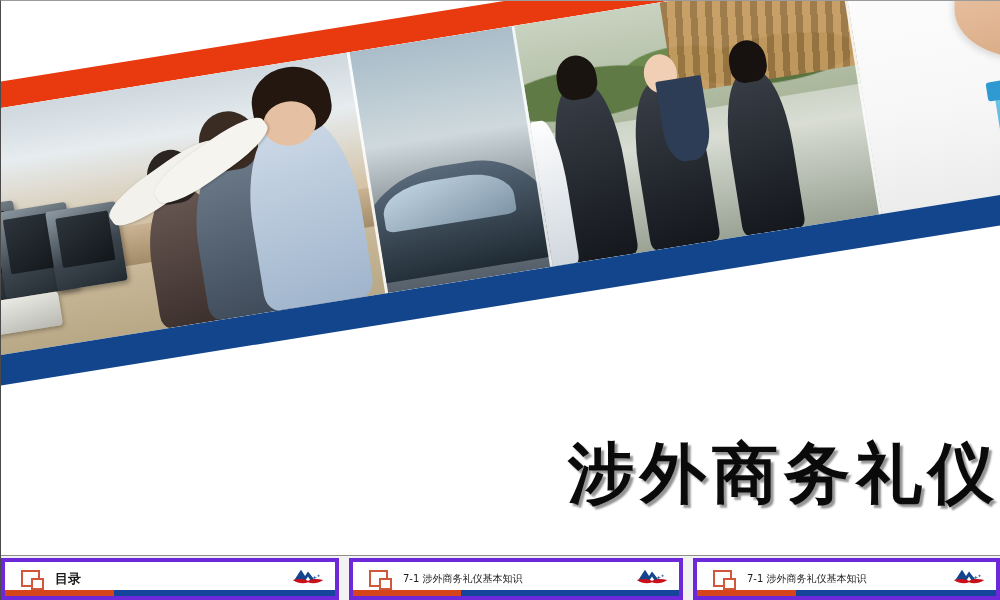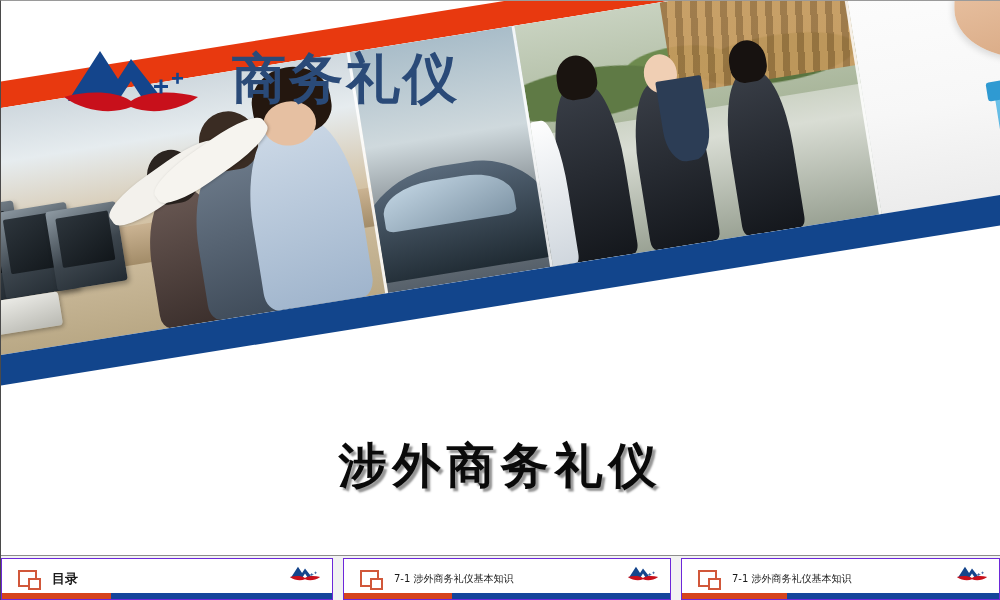--- a/index.html
+++ b/index.html
@@ -87,30 +87,30 @@
      background:linear-gradient(165deg,#f0cdb0,#d7a781);
      border-radius:46% 30% 38% 54%/58% 40% 46% 40%;transform:rotate(8deg);
      box-shadow:-2px 3px 6px rgba(0,0,0,.12);}
   .house{position:absolute;right:14%;bottom:0;width:34%;height:40%;
      background:linear-gradient(170deg,#6fc4ea,#2d92c9);border-radius:3px;}
   .house:before{content:"";position:absolute;left:-8%;top:-16%;width:116%;height:20%;
      background:#2f9ad2;border-radius:3px;}
 
   
   .main-title{
-    position:absolute;left:0;right:0;top:440px;text-align:center;z-index:30;
-    font-size:48px;font-weight:700;color:#0a0a0a;letter-spacing:6px;line-height:1;
+    position:absolute;left:0;right:0;top:440px;text-align:right;z-index:30;
+    font-size:66px;font-weight:700;color:#0a0a0a;letter-spacing:6px;line-height:1;
     text-shadow:3px 3px 2px rgba(0,0,0,.42);
     font-family:"DejaVu Sans","Liberation Sans",sans-serif;
   }
 
   
   .filmstrip{position:absolute;left:0;right:0;bottom:0;height:44px;background:#f2f2f2;
     border-top:1px solid #8c8c8c;display:flex;align-items:stretch;z-index:50;}
-  .panel{position:relative;background:#ffffff;border:1px solid #6d28d9;margin:2px 0 0 0;
+  .panel{position:relative;background:#ffffff;border:4px solid #6d28d9;margin:2px 0 0 0;
     display:flex;align-items:center;overflow:hidden;}
   .p1{flex:0 0 330px;}
   .gap{flex:0 0 10px;background:#f2f2f2;border:0;}
   .p2{flex:0 0 326px;}
   .p3{flex:1 1 auto;}
   .slide-icon{position:relative;width:22px;height:18px;margin-left:16px;flex:0 0 auto;}
   .slide-icon .sq1{position:absolute;left:0;top:0;width:15px;height:13px;
      border:2px solid #d1573a;background:#fff;}
   .slide-icon .sq2{position:absolute;left:10px;top:8px;width:9px;height:8px;
      border:2px solid #d1573a;background:#fff;}
@@ -121,36 +121,20 @@
   .mini-logo svg{width:100%;height:100%;display:block;}
   .footbar{position:absolute;left:0;right:0;bottom:0;height:6px;display:flex;}
   .fb-red{flex:0 0 33%;background:#d6441c;}
   .fb-blue{flex:1 1 auto;background:#14459b;}
 </style>
 </head>
 <body>
 
 <div class="slide">
 
-  <div class="header">
-    <div class="logo-main">
-      <svg viewBox="0 0 150 88" xmlns="http://www.w3.org/2000/svg">
-        <path d="M12 66 L44 16 L62 44 L75 24 L108 66 L88 66 L75 46 L62 66 Z" fill="#14458c"></path>
-        <path d="M8 62 C30 56 58 55 75 66 C92 55 120 56 142 62
-                 C120 78 92 79 75 72 C58 79 30 78 8 62 Z" fill="#c8101b"></path>
-        <g fill="#14458c">
-          <rect x="98" y="50" width="14" height="3"></rect>
-          <rect x="103.5" y="44.5" width="3" height="14"></rect>
-          <rect x="116" y="42" width="11" height="2.6"></rect>
-          <rect x="120.2" y="37.8" width="2.6" height="11"></rect>
-        </g>
-      </svg>
-    </div>
-    <div class="header-title">商务礼仪</div>
-  </div>
 
   <div class="banner-wrap">
     <div class="stripe-orange"></div>
 
     <div class="photos">
 
       <div class="ph ph-a">
         <div class="deskline"></div>
         <div class="mon m1"></div>
           <div class="mon m2"></div>

